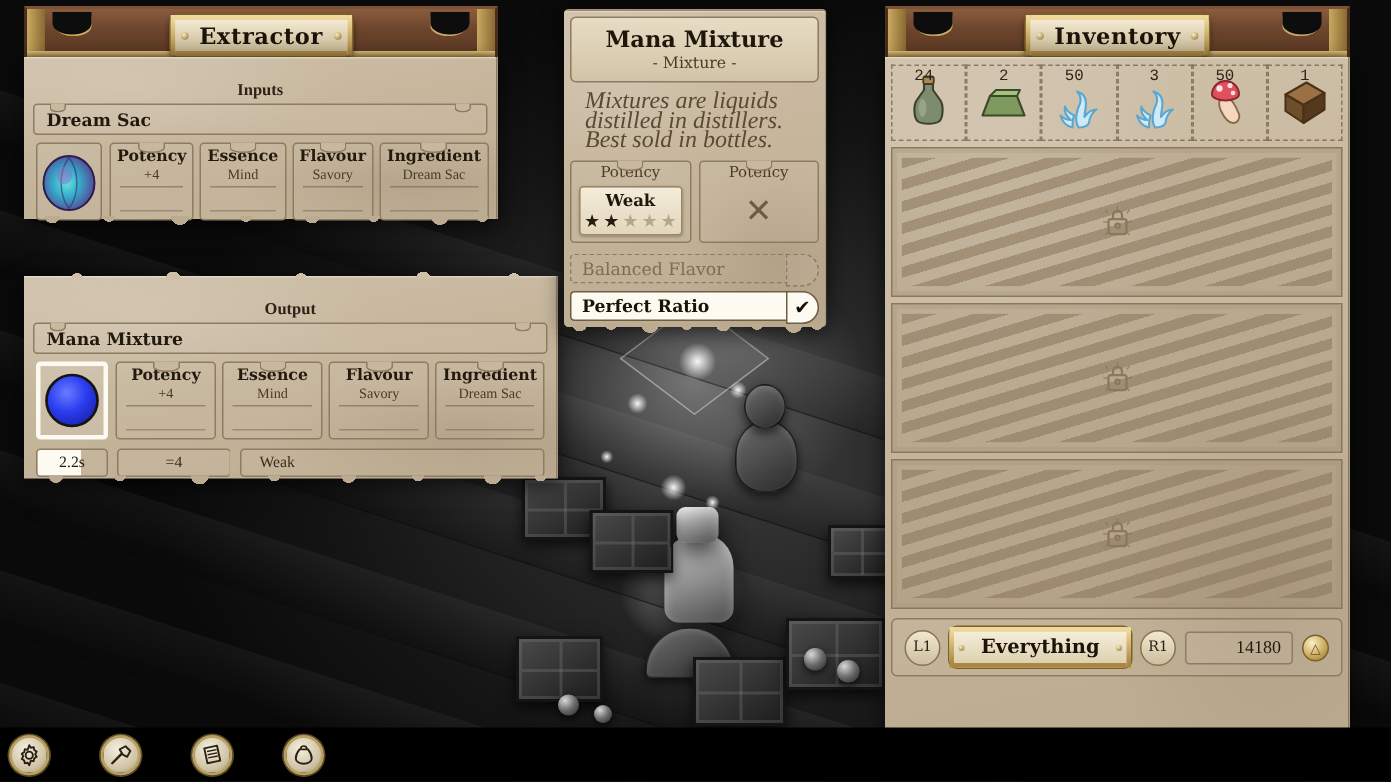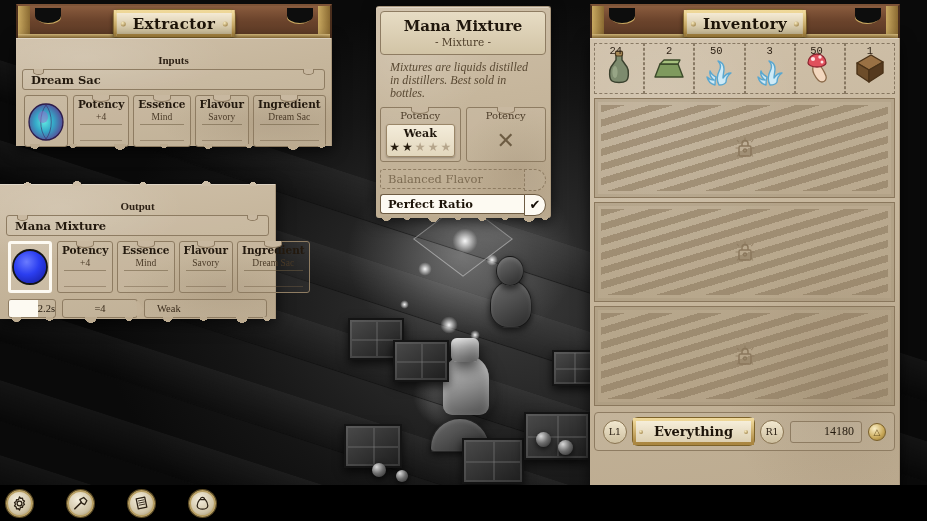--- a/index.html
+++ b/index.html
@@ -229,21 +229,21 @@
   .detail-title {
     font-family: "DejaVu Serif", serif;
     font-size: 15px; font-weight: 700; color: #1f160c;
   }
   .detail-sub {
     font-family: "DejaVu Serif", serif;
     font-size: 10.5px; color: #4c3c28; margin-top: 1px;
   }
   .detail-desc {
     font-family: "Liberation Serif", serif;
-    font-style: italic; font-size: 12px; line-height: 13px;
+    font-style: italic; font-size: 16px; line-height: 13px;
     color: #5a4a34; padding: 6px 10px 7px 10px;
   }
   .pot-box {
     position: relative;
     border: 1px solid #8e7c62; border-radius: 3px;
     background: rgba(255,255,255,0.05);
     padding-top: 2px;
   }
   .pot-box::before {
     content:""; position:absolute; top:-1px; left:50%; transform: translateX(-50%);
@@ -395,21 +395,21 @@
     display:flex; align-items:center; justify-content:center;
   }
   .tb-btn svg { display:block; }
 
   
   .timer {
     position: relative;
     border: 1px solid #8e7c62; border-radius: 3px;
     background: rgba(255,255,255,0.05);
     overflow: hidden;
-    display:flex; align-items:center; justify-content:flex-end;
+    display:flex; align-items:center; justify-content:center;
   }
   .timer-fill {
     position:absolute; left:0; top:0; bottom:0;
     background: #fdfaf2;
   }
   .timer-txt {
     position: relative; z-index: 2;
     font-family:"Liberation Serif", serif; font-size: 10.5px; color:#241a0e;
   }
   .eq-box {
@@ -526,21 +526,21 @@
           <div class="stat">
             <div class="stat-h">Ingredient</div>
             <div class="stat-v">Dream Sac</div>
             <div class="stat-blank"></div>
           </div>
         </div>
       </div>
     </div>
   </div>
 
-  <div class="panel" style="left:0;top:184px;width:276px;">
+  <div class="panel" style="left:16px;top:184px;width:356px;">
     <div class="body torn-top" style="height:135px;">
       <div class="section-label">Output</div>
       <div class="ticket namebar">
         <span>Mana Mixture</span>
       </div>
       <div style="display:flex;gap:5px;padding:5px 8px 0 8px;">
         <div class="thumb sel" style="width:48px;height:52px;">
           <svg width="38" height="38" viewBox="0 0 38 38">
             <defs>
               <radialGradient id="mmg" cx="40%" cy="35%" r="68%">

